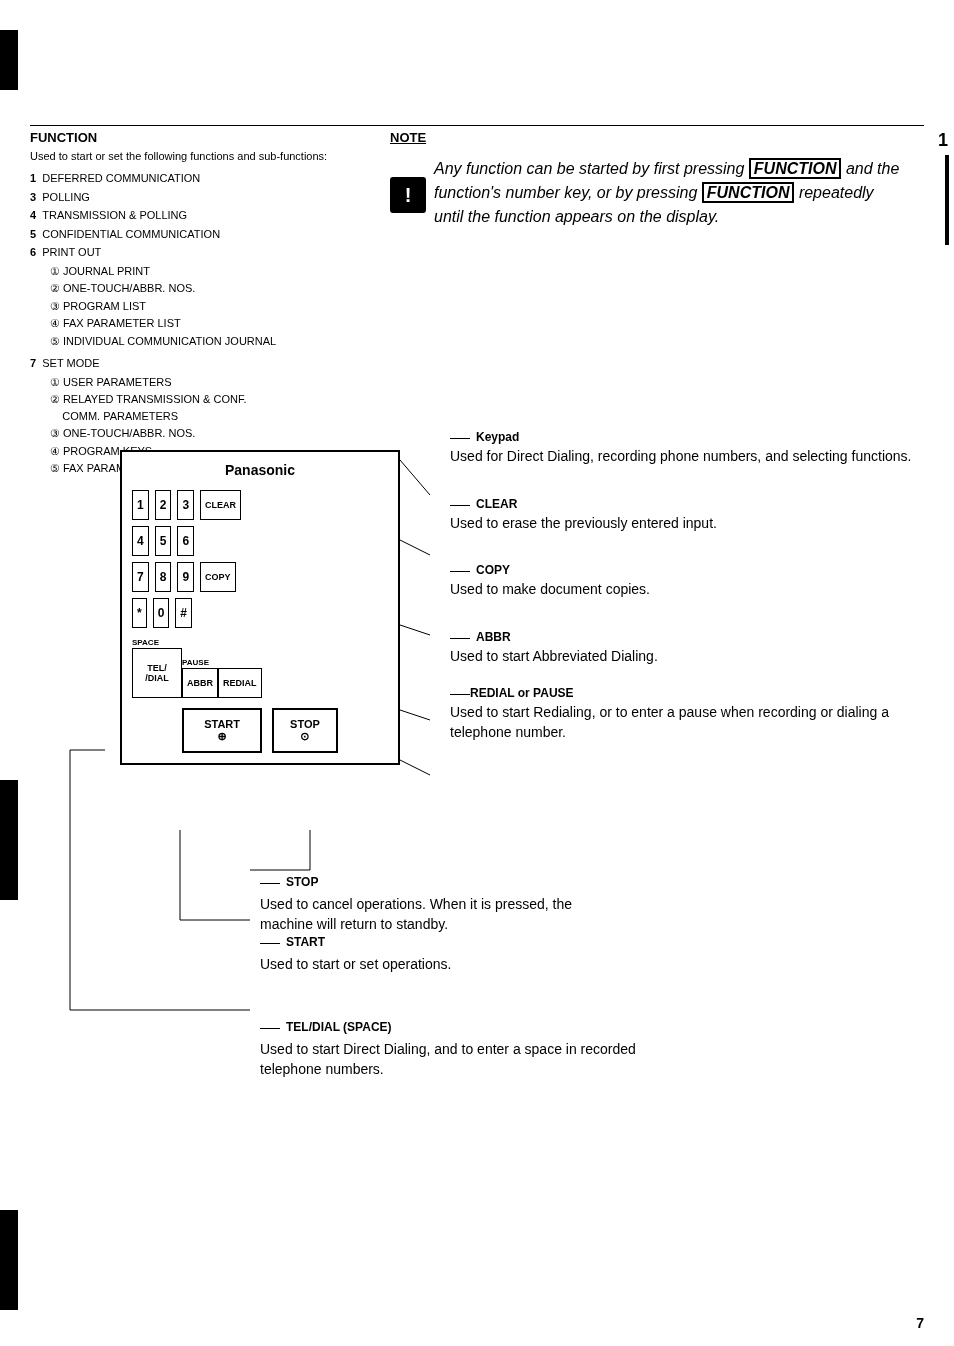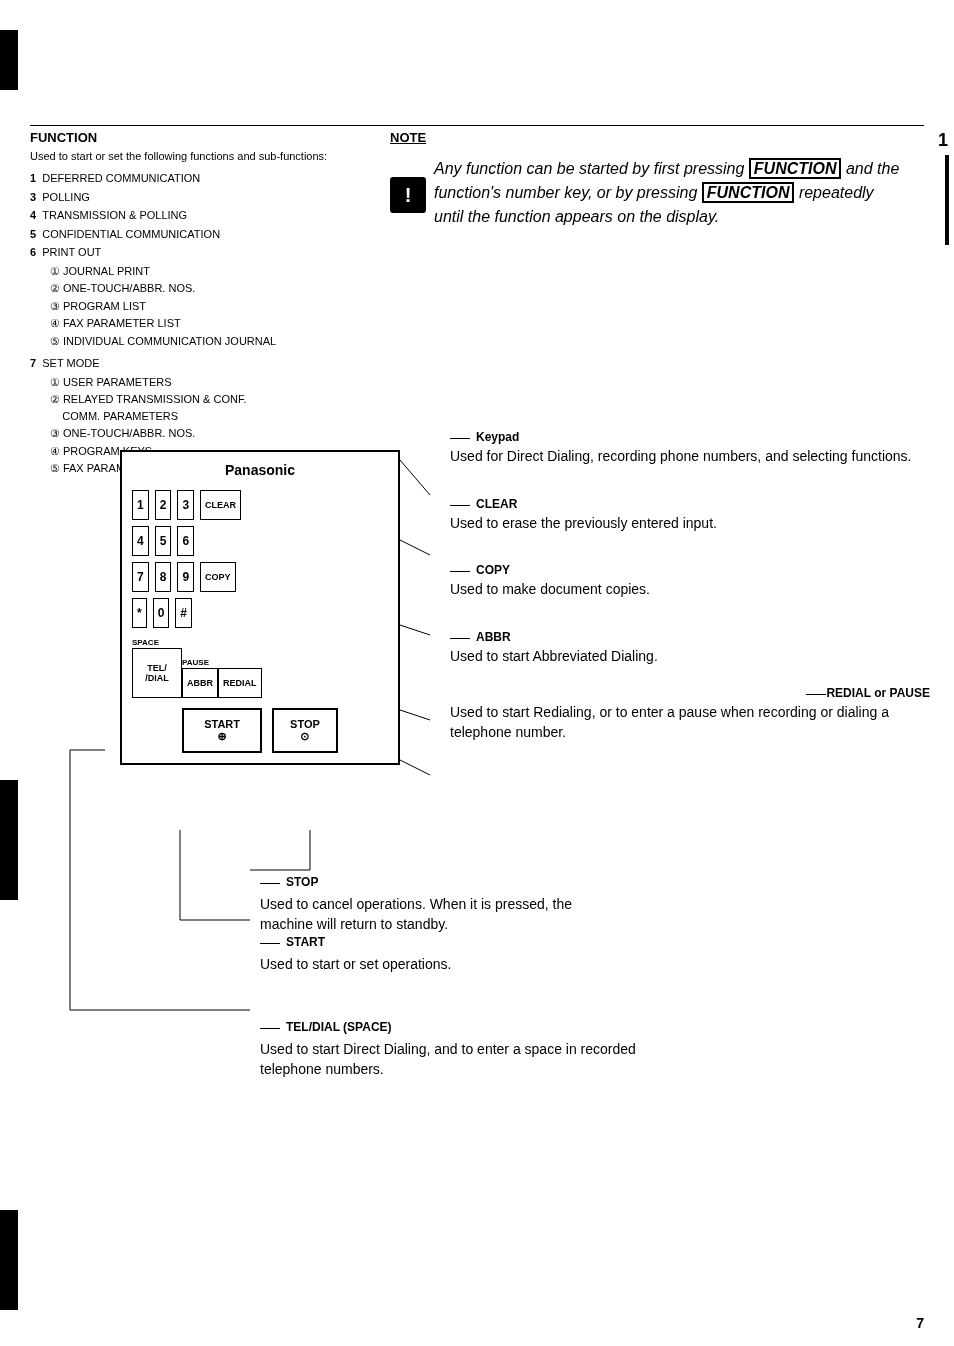--- a/index.html
+++ b/index.html
@@ -439,21 +439,21 @@
 
         <div class="label-block" style="margin-top: 30px;">
           <div style="display:flex; align-items:center; gap:6px;">
             <div style="width:20px; height:1px; background:#000;"></div>
             <div class="label-title">ABBR</div>
           </div>
           <div class="label-desc">Used to start Abbreviated Dialing.</div>
         </div>
 
         <div class="label-block" style="margin-top: 20px;">
-          <div style="display:flex; align-items:center; gap:0;justify-content:flex-end;">
+          <div style="display:flex; align-items:center; gap:0;">
             <div style="width:20px; height:1px; background:#000;"></div>
             <div class="label-title">REDIAL or PAUSE</div>
           </div>
           <div class="label-desc">Used to start Redialing, or to enter a pause when recording or dialing a telephone number.</div>
         </div>
 
       </div>
 
       <div style="position: absolute; left: 230px; top: 445px; width: 320px;">
         <div style="display:flex; align-items:center; gap:6px; margin-bottom:3px;">

